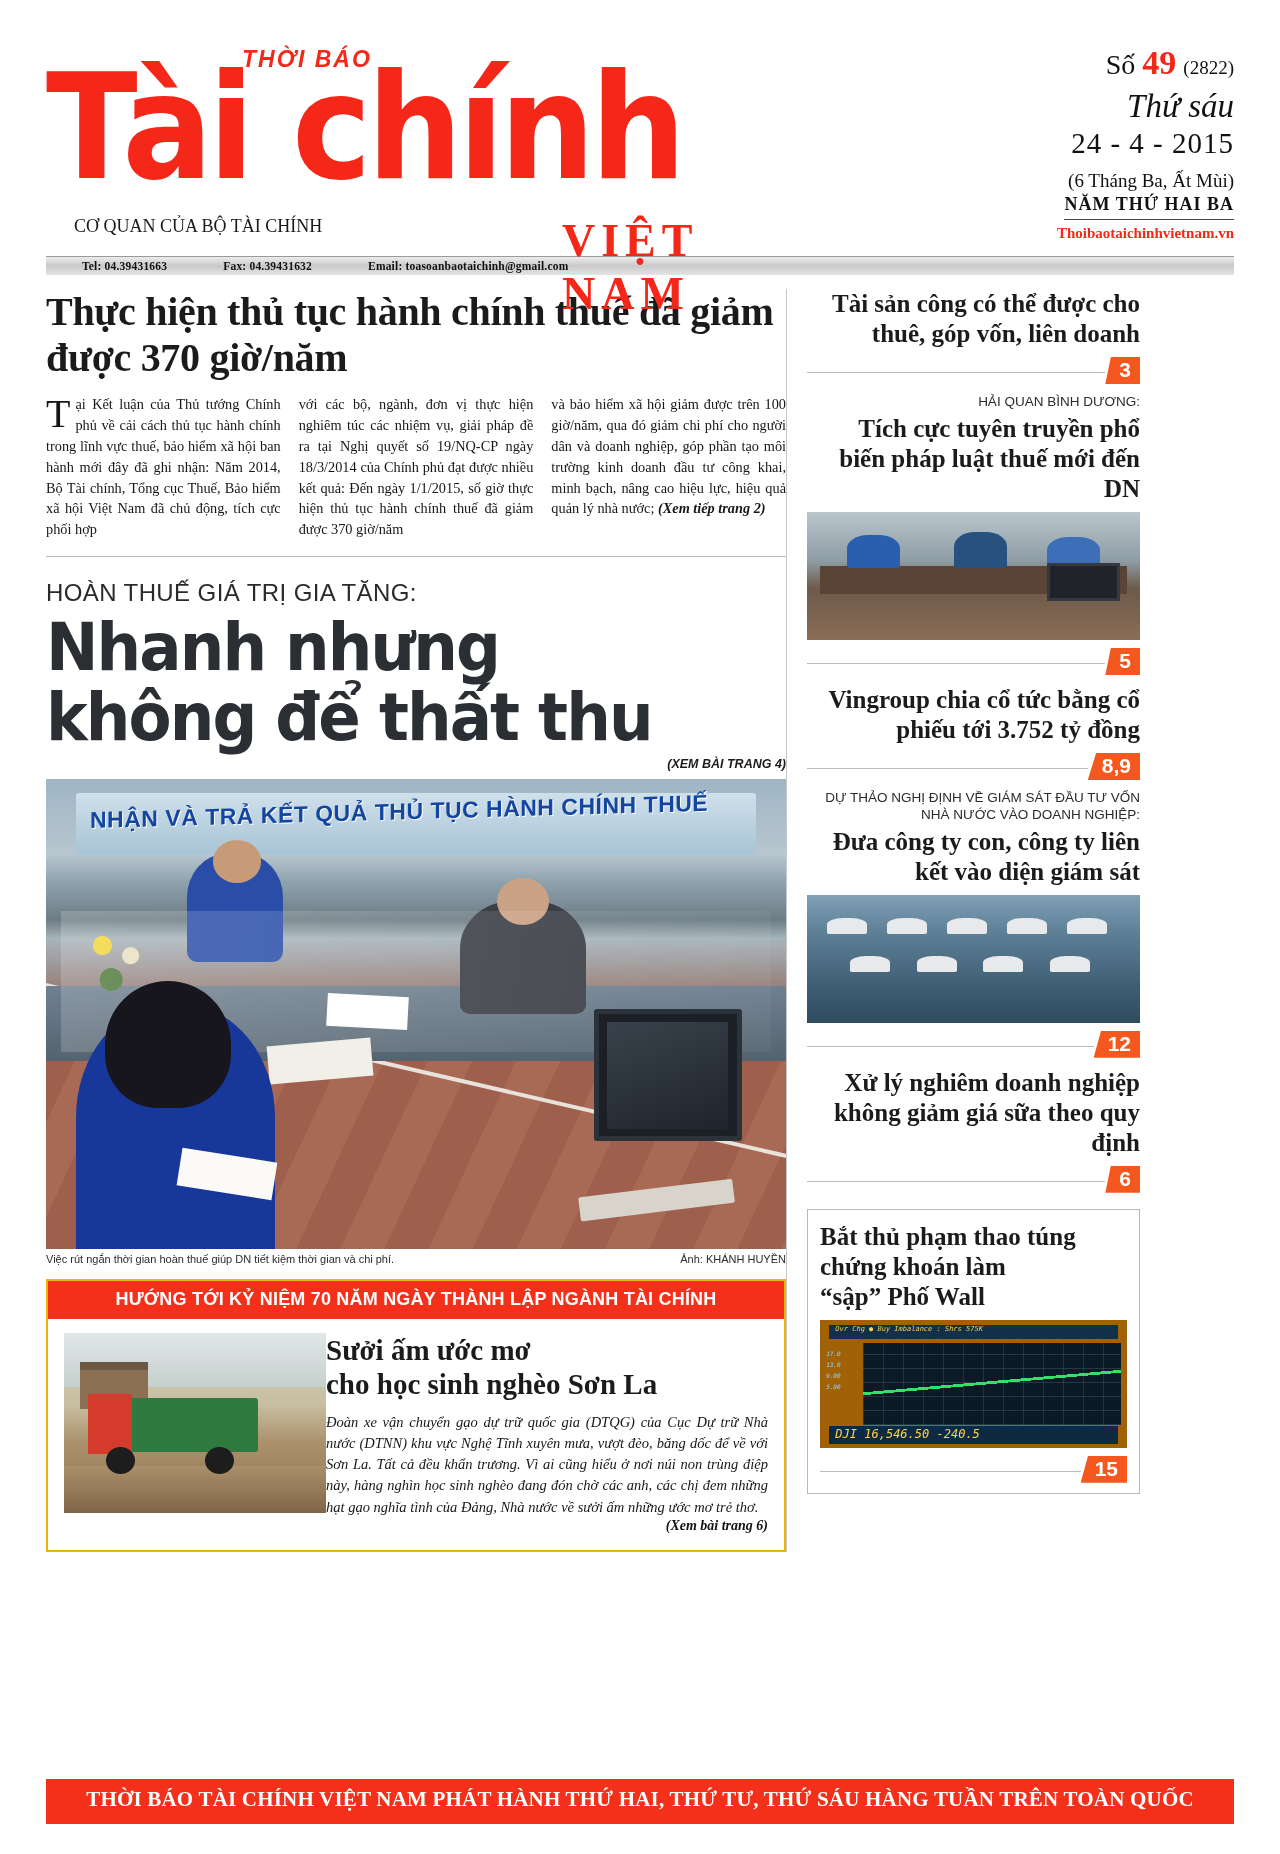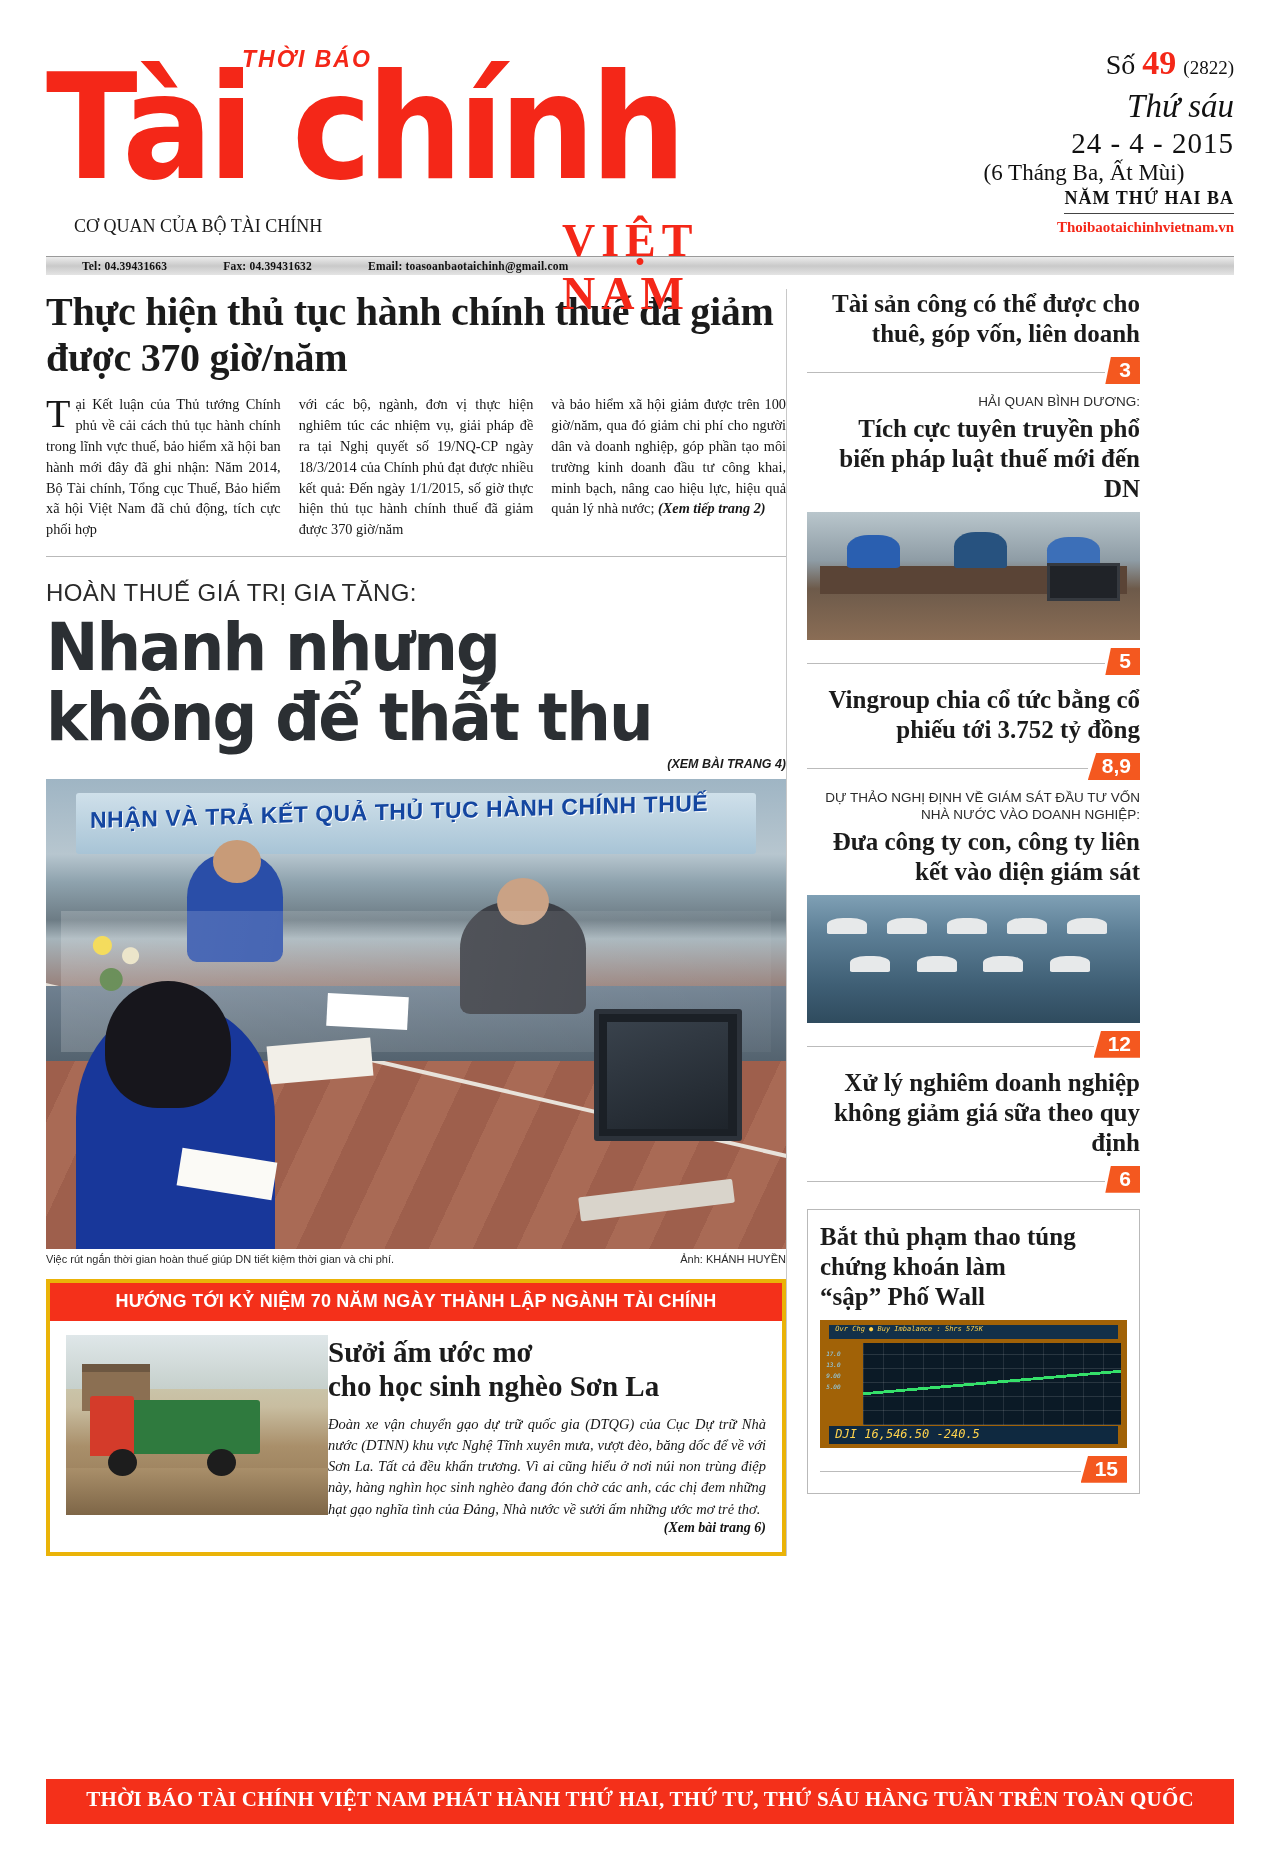--- a/index.html
+++ b/index.html
@@ -51,21 +51,21 @@
 
   .issue-block {
     position: absolute; right: 0px; top: 18px;
     width: 300px; text-align: right;
   }
   .issue-no { font-size: 28px; }
   .issue-no b { font-size: 34px; color: #f42718; font-weight: bold; }
   .issue-no span.paren { font-size: 19px; }
   .issue-day { font-size: 33px; font-style: italic; margin-top: 6px; }
   .issue-date { font-size: 29px; margin-top: 2px; letter-spacing: 1px; }
-  .issue-lunar { font-size: 23px; margin-top: 0; text-align: center; }
+  .issue-lunar { font-size: 19px; margin-top: 10px; }
   .issue-year {
     font-size: 18px; font-weight: bold; letter-spacing: 1px;
     margin-top: 2px; padding-bottom: 4px;
     border-bottom: 1.5px solid #444; display: inline-block;
   }
   .issue-web {
     font-size: 15px; font-weight: bold; color: #f42718;
     margin-top: 5px;
   }
 
@@ -133,21 +133,21 @@
 
   
   .photo-main { width: 100%; height: 470px; margin-top: 8px; position: relative; overflow: hidden; }
   .photo-caption-row {
     display: flex; justify-content: space-between;
     font-family: "Liberation Sans", sans-serif;
     font-size: 11px; color: #2a2a2a; margin-top: 4px;
   }
 
   
-  .promo-box { border: 4px solid #eab308; margin-top: 14px; padding: 0; }
+  .promo-box { border: 2px solid #eab308; margin-top: 14px; padding: 0; }
   .promo-banner {
     background: #f4301a; color: #fff; text-align: center;
     font-family: "Liberation Sans", sans-serif;
     font-weight: bold; font-size: 18px; letter-spacing: 0.2px;
     padding: 8px 0 9px 0;
   }
   .promo-inner { display: flex; padding: 14px 16px 16px 16px; }
   .promo-photo { width: 262px; height: 180px; flex: none; position: relative; overflow: hidden; }
   .promo-text { flex: 1; }
   .promo-title {

